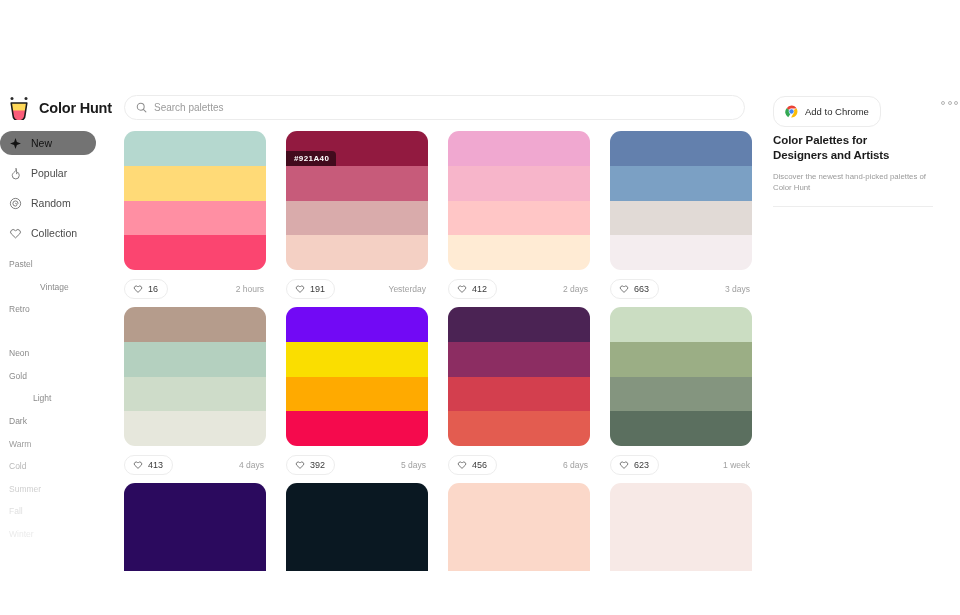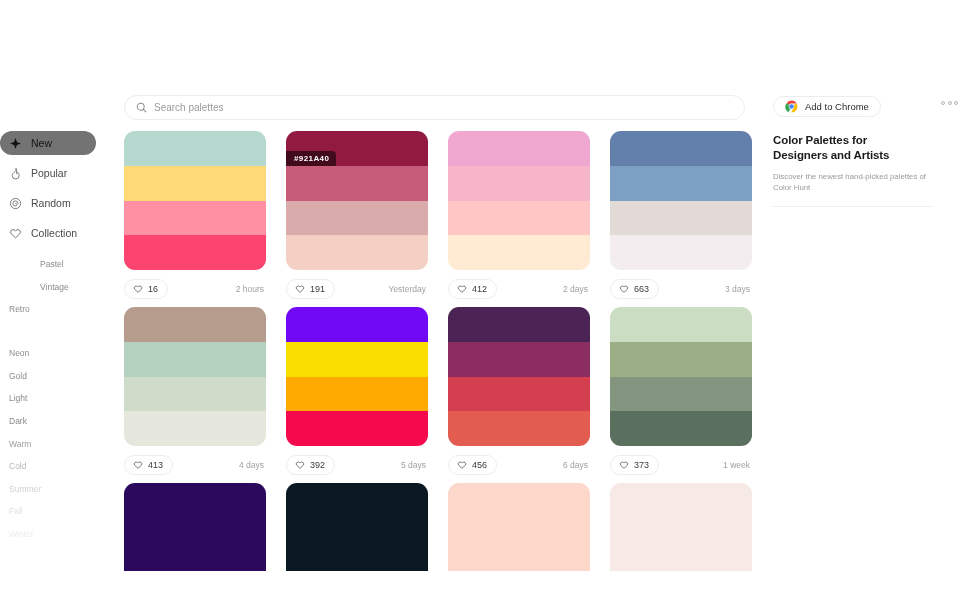--- a/index.html
+++ b/index.html
@@ -44,21 +44,21 @@
   .search-input {
     border: none; outline: none; background: transparent;
     font-family: "Liberation Sans", sans-serif;
     font-size: 10px; color: #4a4a4a; width: 100%;
     padding: 0;
   }
   .search-input::placeholder { color: #9b9b9b; }
 
   .chrome-btn {
     position: absolute; left: 773px; top: 96px;
-    height: 21px; padding: 8px 11px;
+    height: 31px; padding: 8px 11px;
     border: 1px solid #ececec; border-radius: 12px;
     background: #fff;
     display: flex; align-items: center; gap: 7px;
     cursor: pointer; white-space: nowrap;
   }
   .chrome-btn .clabel { font-size: 9.5px; color: #2b2b2b; font-weight: 400; }
   .chrome-icon { width: 13px; height: 13px; display: block; }
 
   .kebab {
     position: absolute; left: 941px; top: 101px;
@@ -144,20 +144,32 @@
     margin-top: 13px; width: 160px; height: 1px; background: #ededed;
   }
 </style>
 </head>
 <body>
 
 <div id="app">
 
   <div class="header">
 
+    <div class="brand">
+      <span class="logo-mark-wrap">
+        <svg class="logo-mark" viewBox="0 0 22 24" xmlns="http://www.w3.org/2000/svg">
+          <circle cx="4" cy="2.6" r="1.5" fill="#2b2b2b"></circle>
+          <circle cx="18" cy="2.6" r="1.5" fill="#2b2b2b"></circle>
+          <path d="M3.2 7 L18.8 7 L17 19 A6 6 0 0 1 5 19 Z" fill="#FFD95A"></path>
+          <path d="M4.2 14.5 L17.8 14.5 L17 19 A6 6 0 0 1 5 19 Z" fill="#FB5D7A"></path>
+          <path d="M3.2 7 L18.8 7 L17 19 A6 6 0 0 1 5 19 Z" fill="none" stroke="#1b1b1b" stroke-width="1.6" stroke-linejoin="round"></path>
+        </svg>
+      </span>
+      <span class="brand-name">Color Hunt</span>
+    </div>
 
     <div class="searchbar">
       <span>
         <svg class="sicon" viewBox="0 0 14 14" xmlns="http://www.w3.org/2000/svg">
           <circle cx="6" cy="6" r="4.4" fill="none" stroke="#8d8d8d" stroke-width="1.3"></circle>
           <line x1="9.3" y1="9.3" x2="12.6" y2="12.6" stroke="#8d8d8d" stroke-width="1.3" stroke-linecap="round"></line>
         </svg>
       </span>
       <input class="search-input" type="text" placeholder="Search palettes" style="">
     </div>
@@ -212,26 +224,26 @@
       <div class="nav-item">
         <span>
           <svg xmlns="http://www.w3.org/2000/svg" class="nicon" viewBox="0 0 16 16">
             <path d="M8 13.4 2.9 8.5a3.1 3.1 0 1 1 4.4-4.4L8 4.8l.7-.7a3.1 3.1 0 1 1 4.4 4.4z" fill="none" stroke="#6e6e6e" stroke-width="1.15" stroke-linejoin="round"></path>
           </svg>
         </span>
         <span class="nlabel">Collection</span>
       </div>
     </div>
   <div class="tag-list" id="tag-root" style="top: 258px;">
-      <div class="tag-item" style="opacity: 1; margin-left: 31px;">Pastel</div>
+      <div class="tag-item" style="opacity: 1;">Pastel</div>
       <div class="tag-item" style="opacity: 1; padding-left: 40px;">Vintage</div>
       <div class="tag-item" style="opacity: 1;">Retro</div>
       <div class="tag-item" style="opacity: 1; margin-top: 32px;">Neon</div>
       <div class="tag-item" style="opacity: 1;">Gold</div>
-      <div class="tag-item" style="opacity: 1;">Light</div>
+      <div class="tag-item" style="opacity: 1; margin-left: 24px;">Light</div>
       <div class="tag-item" style="opacity: 1;">Dark</div>
       <div class="tag-item" style="opacity: 0.85;">Warm</div>
       <div class="tag-item" style="opacity: 0.62;">Cold</div>
       <div class="tag-item" style="opacity: 0.42;">Summer</div>
       <div class="tag-item" style="opacity: 0.28;">Fall</div>
       <div class="tag-item" style="opacity: 0.18;">Winter</div>
     </div>
 
   <div class="grid" id="grid-root">
       <div class="row">
@@ -379,21 +391,21 @@
             <div class="swatch" style="background:#84957F"></div>
             <div class="swatch" style="background:#5B6F5F"></div>
           </div>
           <div class="cardmeta">
             <div class="likes">
               <span>
                 <svg class="hicon" viewBox="0 0 16 16" xmlns="http://www.w3.org/2000/svg">
                   <path d="M8 13.4 2.9 8.5a3.1 3.1 0 1 1 4.4-4.4L8 4.8l.7-.7a3.1 3.1 0 1 1 4.4 4.4z" fill="none" stroke="#5c5c5c" stroke-width="1.3" stroke-linejoin="round"></path>
                 </svg>
               </span>
-              <span class="count">373</span>
+              <span class="count">623</span>
             </div>
             <div class="when">1 week</div>
           </div>
         </div>
       </div>
       <div class="row">
         <div class="card">
           <div class="swatches">
             <div class="swatch" style="background:#2B0A5E"></div>
             <div class="swatch" style="background:#2B0A5E"></div>

